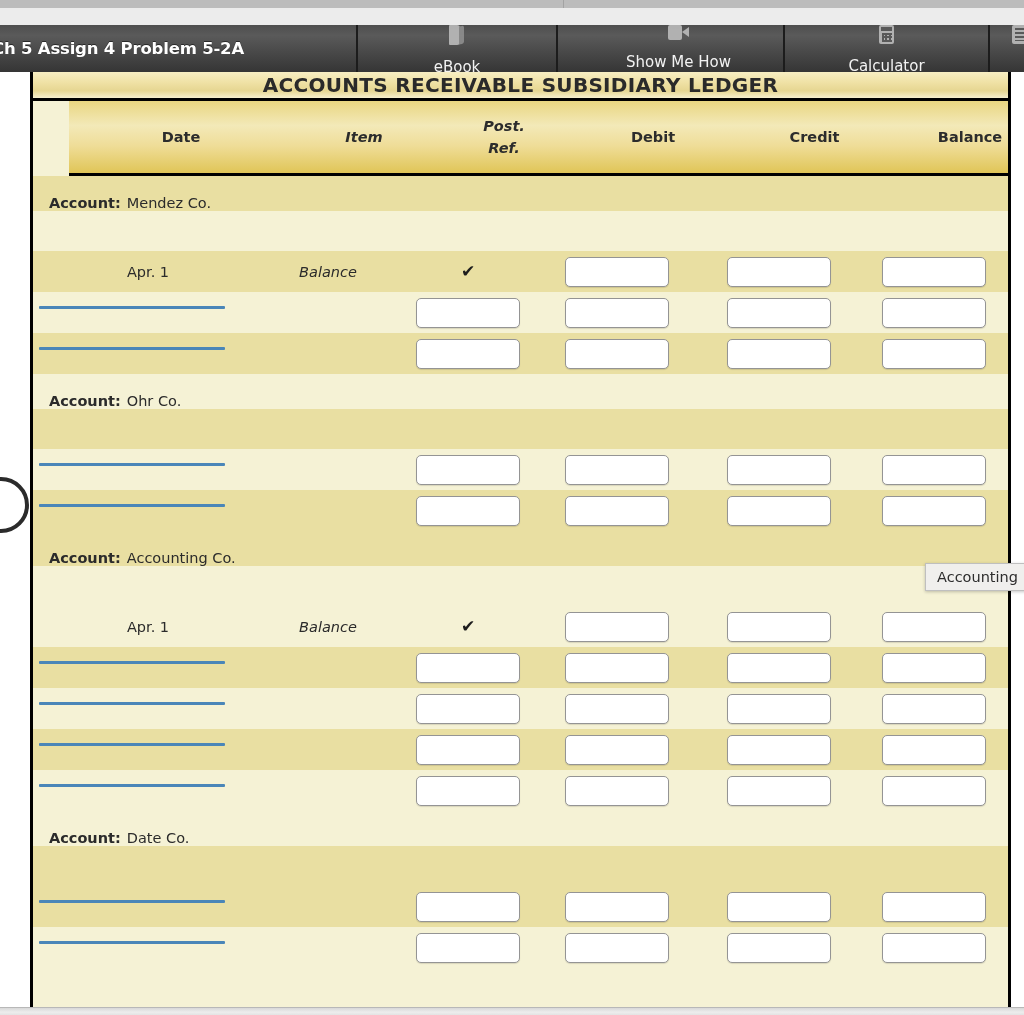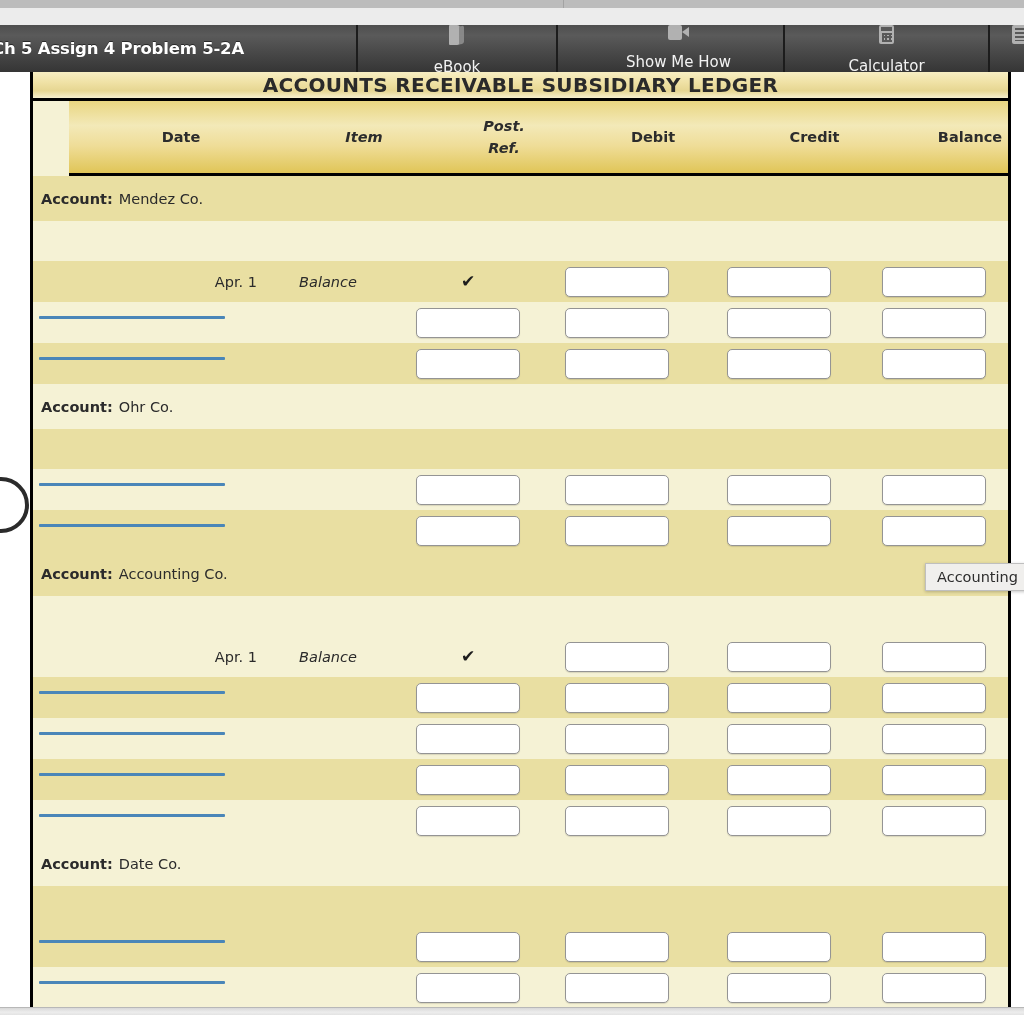--- a/index.html
+++ b/index.html
@@ -180,37 +180,37 @@
   .ledger-head .c-item,
   .ledger-head .c-post,
   .ledger-head .c-debit,
   .ledger-head .c-cred,
   .ledger-head .c-bal { text-align: center; }
 
   .post-two-line { line-height: 1.55; font-style: italic; }
 
   
   .acct-row {
-    height: 45px;
-    display: flex; align-items: center;
-    padding-left: 8px;
+    height: 35px;
+    display: flex; align-items: flex-end;
+    padding-left: 16px;
     font-size: 14.5px; color: #2b2b2b;
   }
   .acct-row .lbl { font-weight: bold; margin-right: 6px; }
 
   
   .spacer-row { height: 40px; }
 
   
   .row {
     height: 41px;
     display: flex; align-items: center;
     font-size: 14.5px; color: #2b2b2b;
   }
-  .row .c-date { padding-left: 6px; text-align: right; position: relative; }
+  .row .c-date { padding-left: 6px; text-align: center; position: relative; }
   .row .c-item { text-align: center; }
   .row .c-post { text-align: center; }
   .row .c-debit, .row .c-cred, .row .c-bal { text-align: center; }
 
   .tone-a { background: #e9dfa2; }
   .tone-b { background: #f5f2d5; }
 
   
   .date-line {
     position: absolute;

